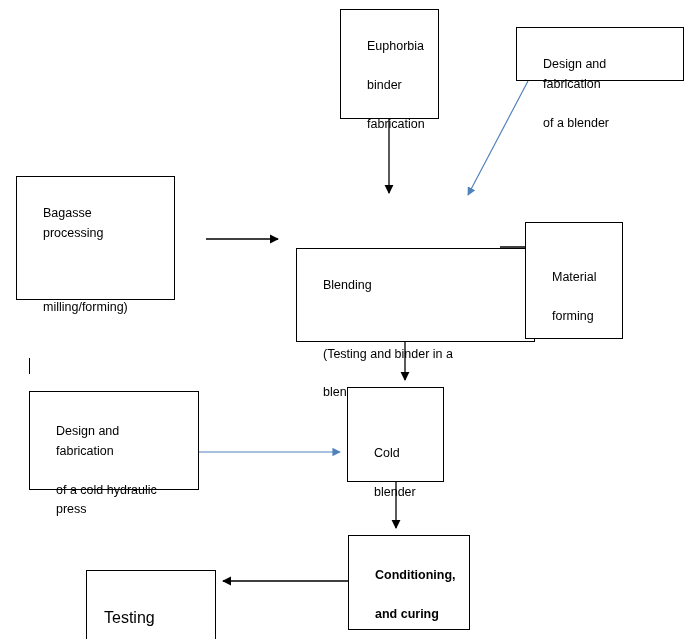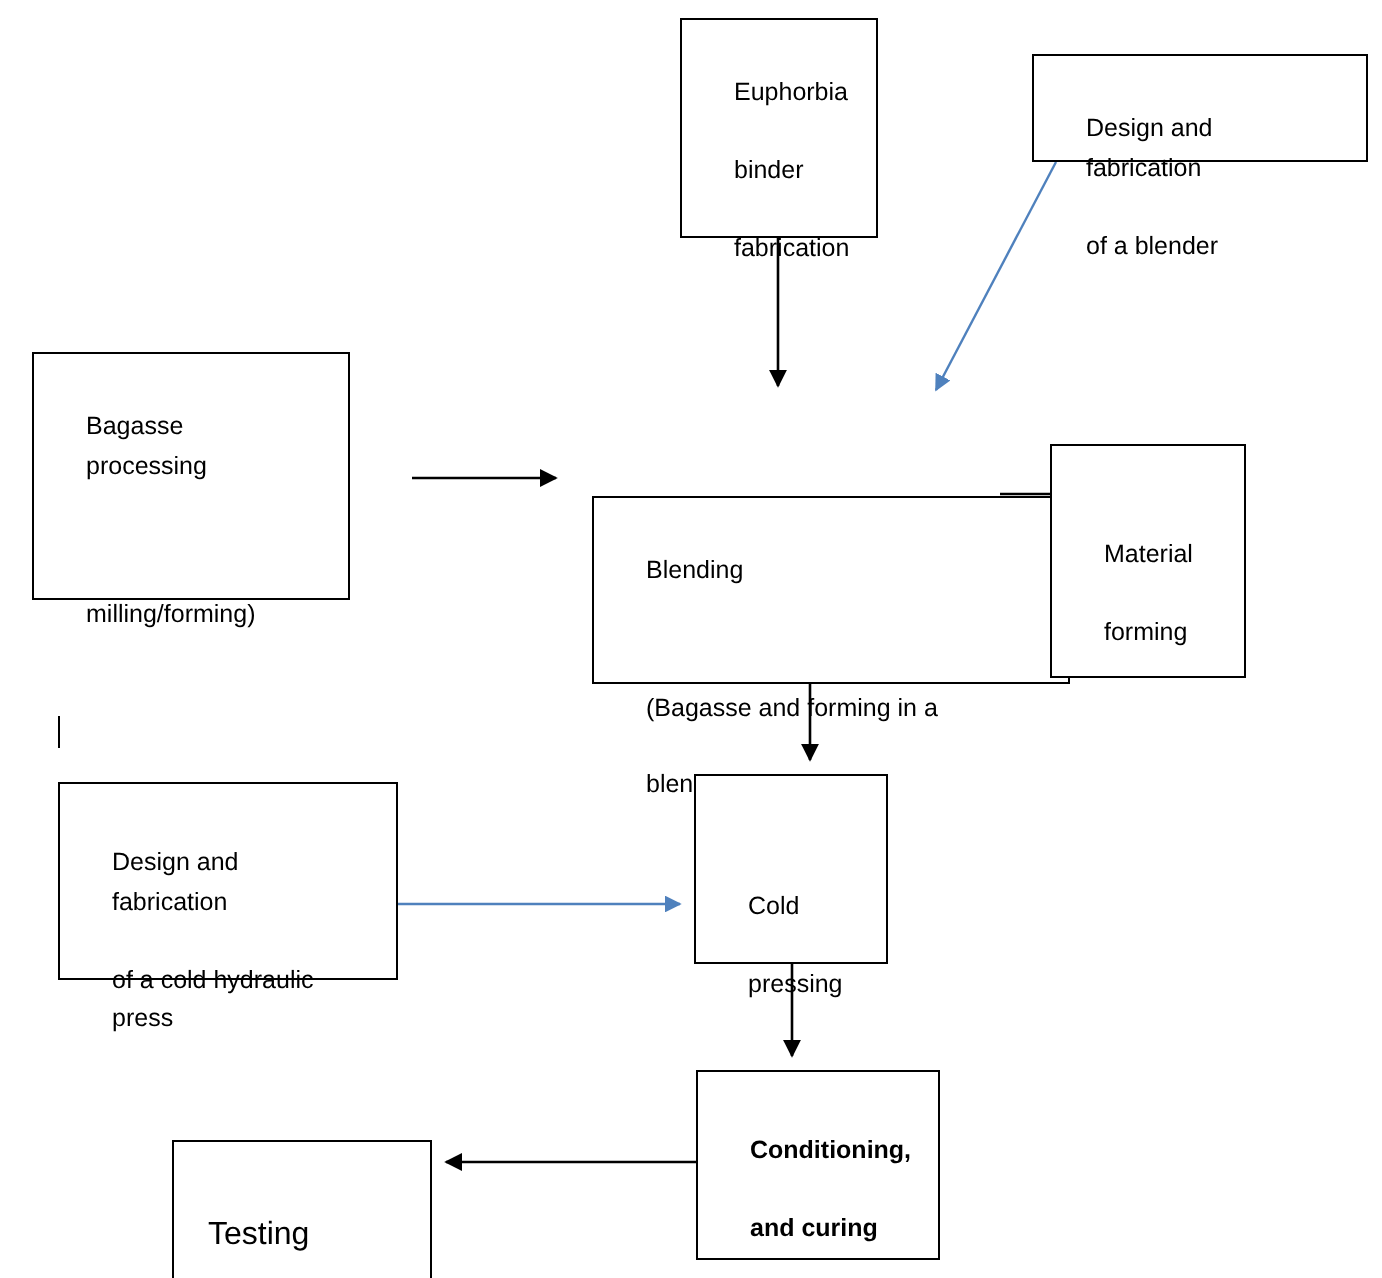--- a/index.html
+++ b/index.html
@@ -113,37 +113,37 @@
 
   <div class="node" style="left:16px; top:176px; width:159px; height:124px;">
     <span class="line">Bagasse processing</span>
     <span class="line" style="display:block;height:16px;"></span>
     <span class="line">milling/forming)</span>
   </div>
 
   <div class="node" style="left:296px; top:200px; width:239px; height:94px;margin-top:48px;">
     <span class="line">Blending</span>
     <span class="line" style="display:block;height:10px;"></span>
-    <span class="line">(Bagasse and forming in a</span>
+    <span class="line">(Testing and binder in a</span>
     <span class="line">blender).</span>
   </div>
 
   <div class="node" style="left:525px; top:222px; width:98px; height:117px; padding-top:26px;">
     <span class="line">Material</span>
     <span class="line">forming</span>
   </div>
 
   <div class="node" style="left:29px; top:391px; width:170px; height:99px; padding-top:11px;">
     <span class="line">Design and fabrication</span>
     <span class="line">of a cold hydraulic press</span>
   </div>
 
   <div class="node" style="left:347px; top:387px; width:97px; height:95px; padding-top:37px;">
     <span class="line">Cold</span>
-    <span class="line">pressing</span>
+    <span class="line">blender</span>
   </div>
 
   <div class="node" style="left:348px; top:535px; width:122px; height:95px; padding-top:11px;font-weight:bold;">
     <span class="line">Conditioning,</span>
     <span class="line">and curing</span>
   </div>
 
   <div class="node center big" style="left:86px; top:534px; width:130px; height:96px; padding-left:17px;">
     <span class="line">Testing</span>
   </div>

